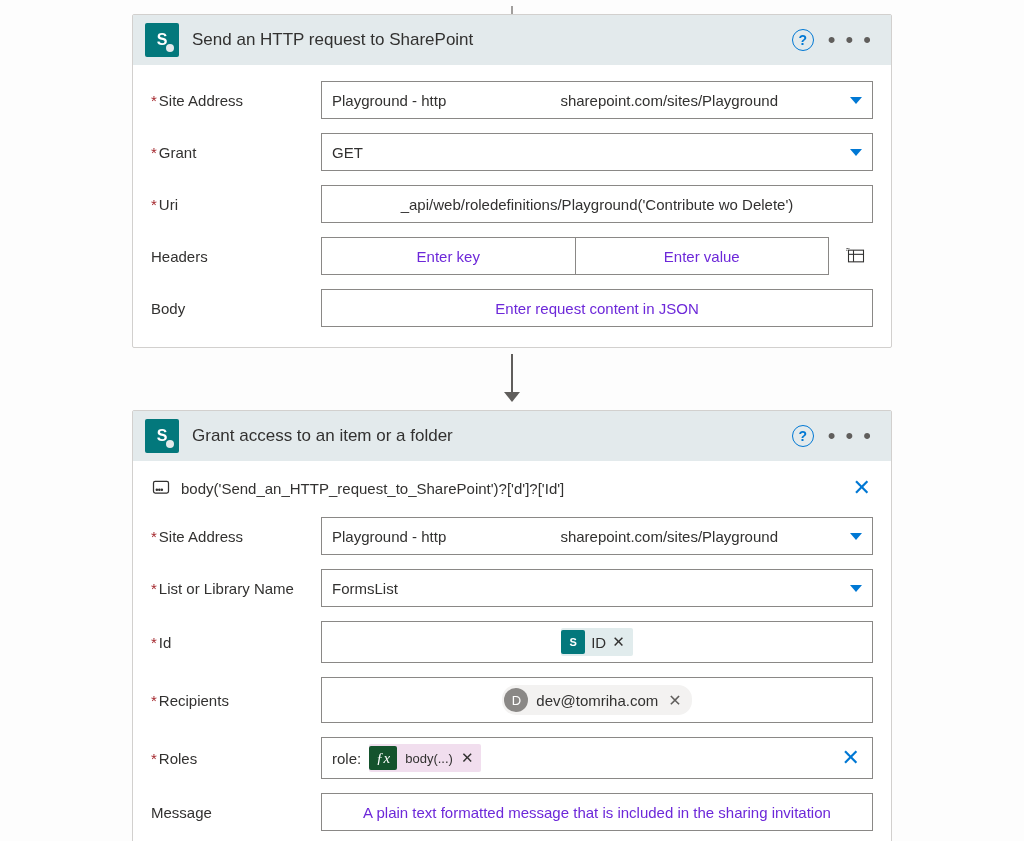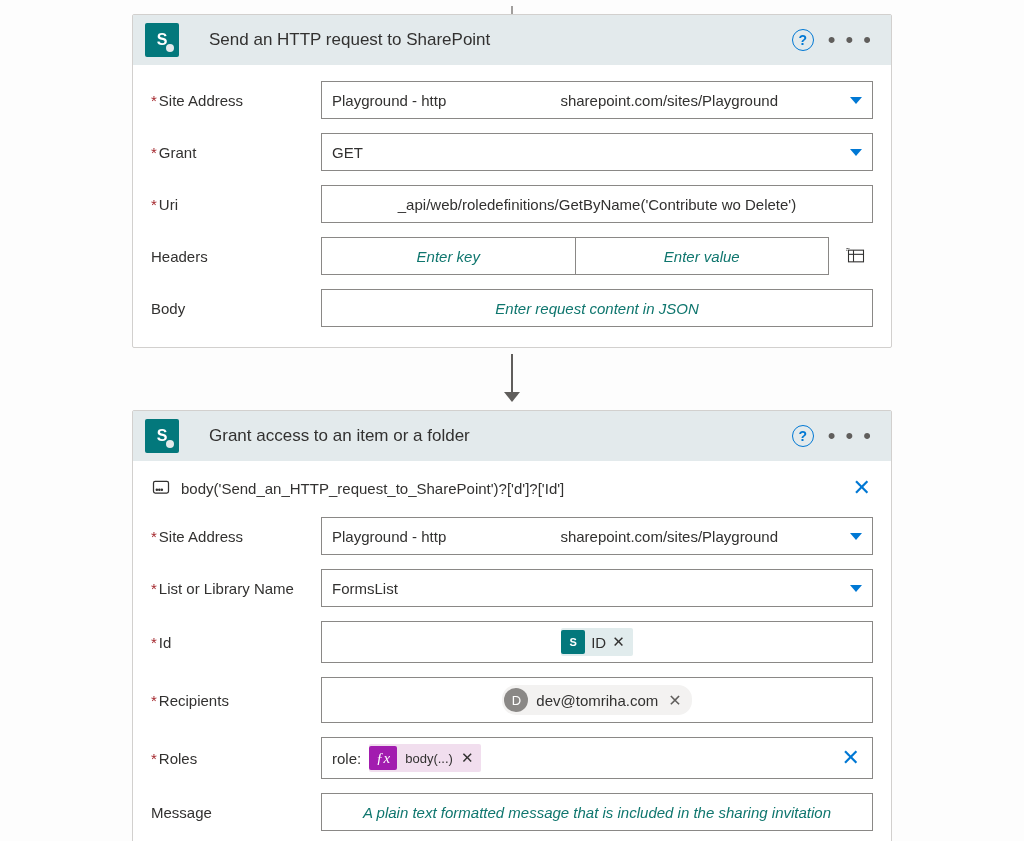--- a/index.html
+++ b/index.html
@@ -32,21 +32,21 @@
     display:flex;align-items:center;justify-content:center;
     color:#fff; font-weight:600; font-size:16px;
     border-radius:2px;
     position:relative;
   }
   .sp-icon::after{
     content:""; position:absolute; right:5px; bottom:5px;
     width:8px;height:8px;border-radius:50%;
     background:#e3eaec;
   }
-  .card-title { margin-left: 30px; font-size: 17px; flex:1; }
+  .card-title { margin-left: 13px; font-size: 17px; flex:1; }
   .help-icon {
     width:22px;height:22px;border:1.5px solid #0078d4;border-radius:50%;
     display:flex;align-items:center;justify-content:center;
     color:#0078d4;font-size:14px;font-weight:600;
     margin-right:8px;
     cursor:pointer;
   }
   .ellipsis { font-size:22px; letter-spacing:2px; color:#605e5c; padding:0 6px; cursor:pointer;}
   .card-body { padding: 16px 18px 20px 18px; }
   .row { display:flex; align-items:center; margin-bottom: 14px; }
@@ -58,21 +58,21 @@
     border:1px solid #8a8886;
     min-height:38px;
     display:flex;
     align-items:center;
     padding:0 10px;
     background:#fff;
     position:relative;
     justify-content:center;
   }
   .field.text { color:#323130; }
-  .placeholder { color:#0f766e;font-style:italic; }
+  .placeholder { color:#6d28d9; }
   .chev {
     margin-left:auto;
     width:0;height:0;
     border-left:6px solid transparent;
     border-right:6px solid transparent;
     border-top:7px solid #0078d4;
     cursor:pointer;
   }
   .x-blue { margin-left:auto; color:#0078d4; font-size:22px; font-weight:300; cursor:pointer; padding-right:2px;}
   .split { display:flex; gap:0; flex:1; }
@@ -127,21 +127,21 @@
     display:flex;align-items:center;justify-content:center;margin-right:8px;
   }
   .person .pname{font-size:15px;}
   .person .px{margin-left:10px;font-size:16px;color:#605e5c;cursor:pointer;}
   .fx-token{
     display:inline-flex;align-items:center;
     background:#f1deee; border-radius:2px;height:28px;
     padding:0 8px 0 0;margin:2px 2px 2px 4px;
   }
   .fx-token .fxicon{
-    width:28px;height:24px;background:#a21caf;color:#fff;
+    width:28px;height:24px;background:#14532d;color:#fff;
     font-style:italic;font-family:"Times New Roman",serif;
     display:flex;align-items:center;justify-content:center;
     font-size:15px;border-radius:2px;margin-right:8px;
   }
   .fx-token .fxtxt{font-size:13px;}
   .fx-token .fxx{margin-left:8px;font-size:15px;cursor:pointer;}
   .field.withtokens{padding:4px 10px;min-height:40px;}
   .roles-prefix{margin-right:4px;}
   .gap-site{display:flex;flex:1;}
   .gap-site .left{white-space:nowrap;}
@@ -186,21 +186,21 @@
           <span>GET</span>
           <div class="chev"></div>
         </div>
       </div>
       <div class="row">
         <div class="label-cell">
             <span class="req">*</span>
             <span>Uri</span>
           </div>
         <div class="field text">
-          <span>_api/web/roledefinitions/GetByName('Contribute wo Delete')</span>
+          <span>_api/web/roledefinitions/Playground('Contribute wo Delete')</span>
         </div>
       </div>
       <div class="row">
         <div class="label-cell">
             <span>Headers</span>
           </div>
         <div class="split">
           <div class="field">
               <span class="placeholder">Enter key</span>
             </div>

